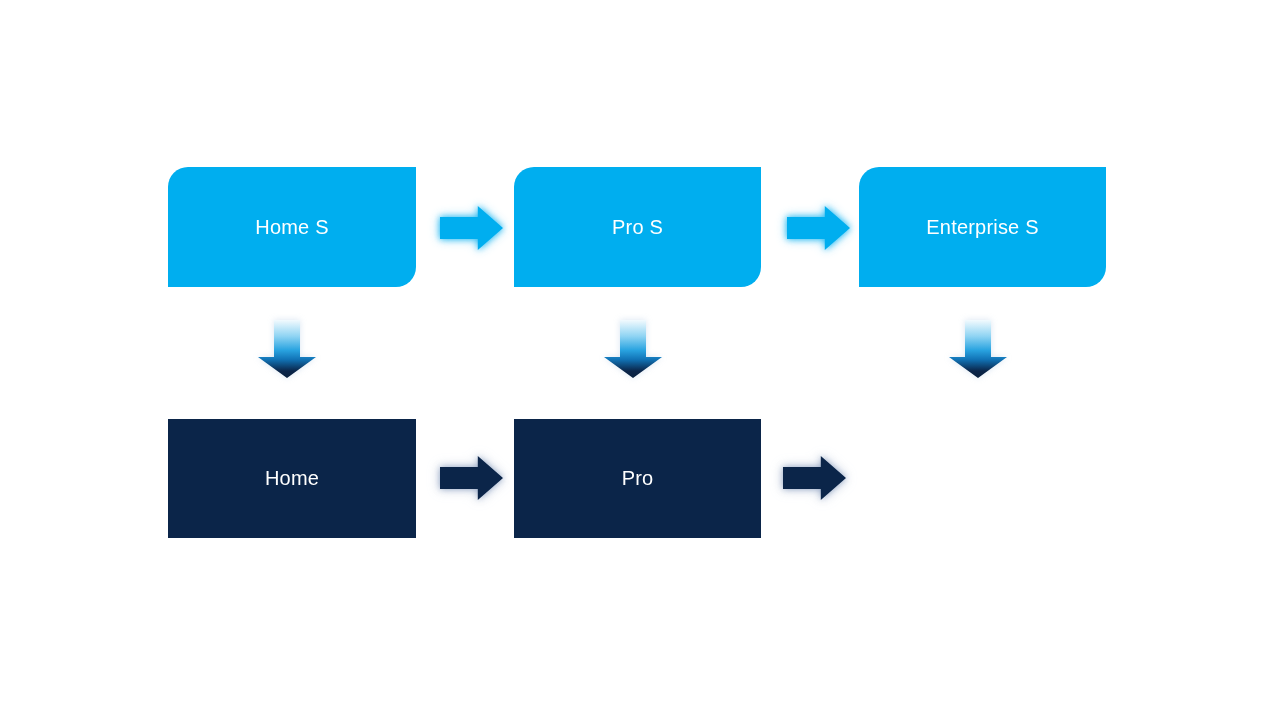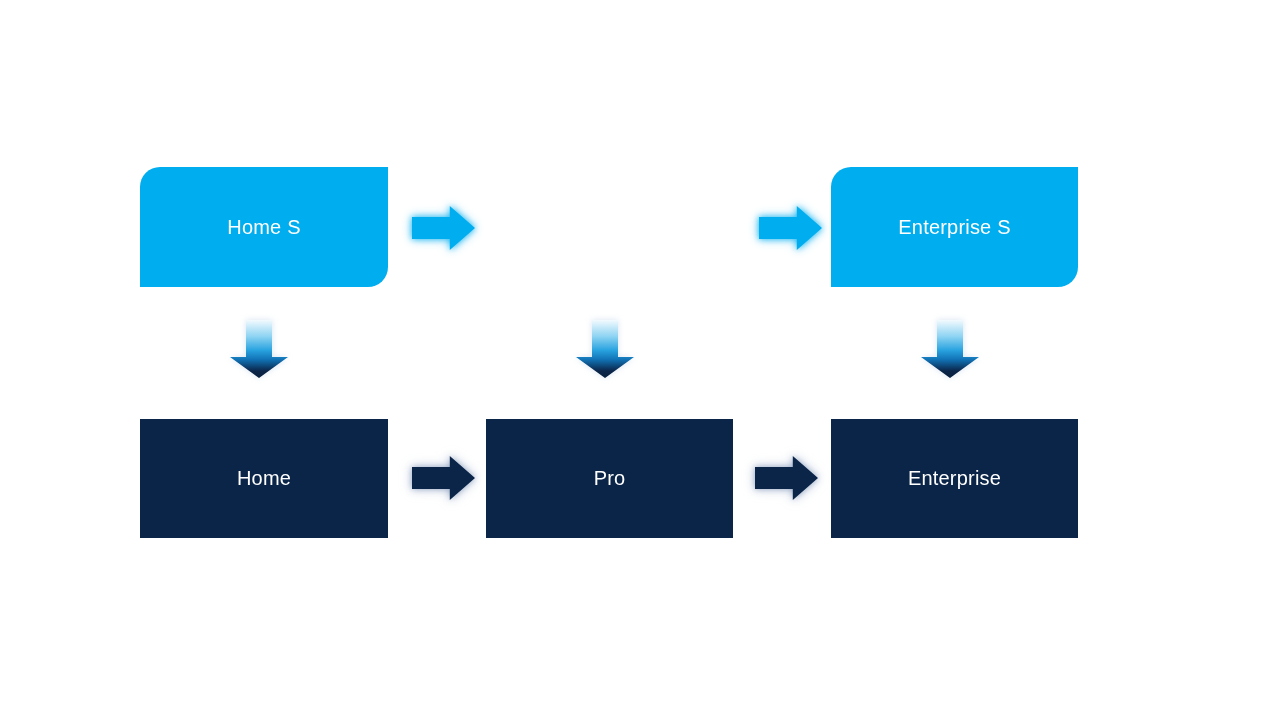--- a/index.html
+++ b/index.html
@@ -7,20 +7,21 @@
     padding: 0;
     background: #ffffff;
     font-family: "Liberation Sans", sans-serif;
   }
   .stage {
     position: relative;
     width: 1148px;
     height: 720px;
     background: var(--slide-background, #ffffff);
     overflow: hidden;
+    margin-left: 28px;
   }
   .node {
     position: absolute;
     display: flex;
     align-items: center;
     justify-content: center;
     color: var(--label-text, #ffffff);
     font-size: 20px;
     letter-spacing: 0.2px;
     text-align: center;
@@ -92,20 +93,23 @@
   .v-2 { left: 921px; }
 </style>
 </head>
 <body>
 
 <div class="stage">
 
   <div class="node top-row col-0">
     <span>Home S</span>
   </div>
+  <div class="node top-row col-1">
+    <span>Pro S</span>
+  </div>
   <div class="node top-row col-2">
     <span>Enterprise S</span>
   </div>
 
   <div class="harrow-wrap light h-top h1-top">
     <div class="harrow light"></div>
   </div>
   <div class="harrow-wrap light h-top h2-top">
     <div class="harrow light"></div>
   </div>
@@ -119,23 +123,20 @@
   <div class="varrow-wrap v-2">
     <div class="varrow"></div>
   </div>
 
   <div class="node bottom-row col-1">
     <span>Pro</span>
   </div>
   <div class="node bottom-row col-0">
     <span>Home</span>
   </div>
-  <div class="node bottom-row col-2">
-    <span>Enterprise</span>
-  </div>
 
   <div class="harrow-wrap dark h-bottom h1-bottom">
     <div class="harrow dark"></div>
   </div>
   <div class="harrow-wrap dark h-bottom h2-bottom">
     <div class="harrow dark"></div>
   </div>
 
 </div>
 

